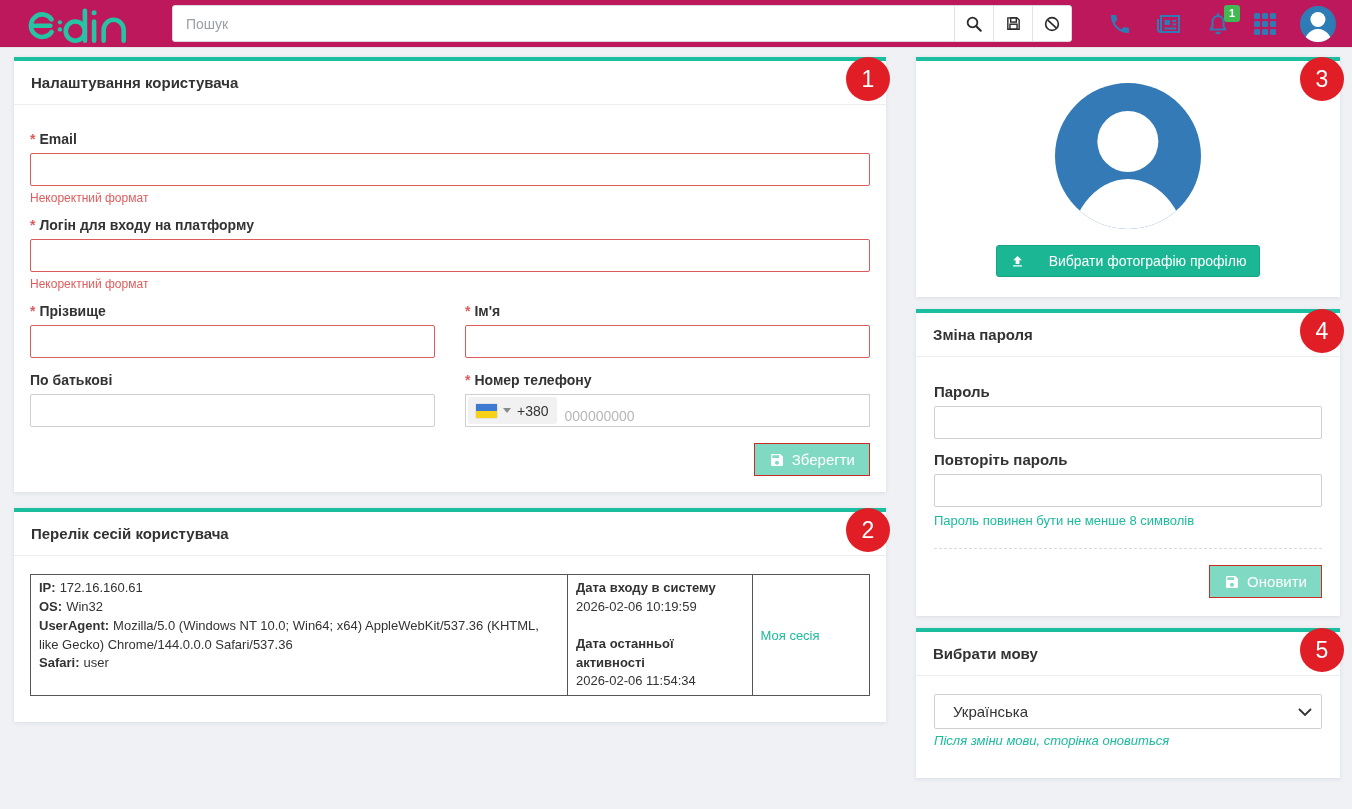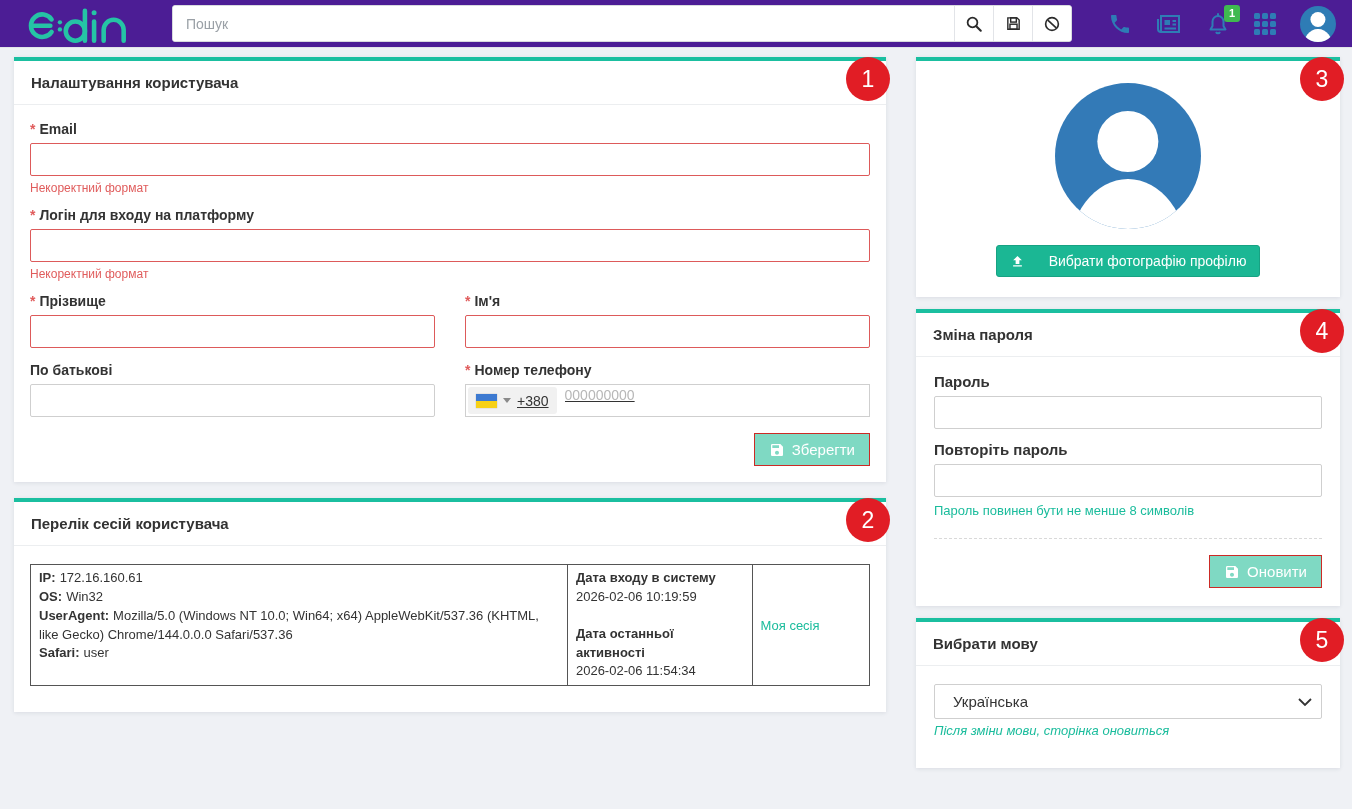--- a/index.html
+++ b/index.html
@@ -1,20 +1,20 @@
 <!DOCTYPE html>
 <html><head>
 <meta charset="utf-8">
 <style>
   * { box-sizing: border-box; margin: 0; padding: 0; }
   html,body { width:1352px; height:809px; overflow:hidden;
     font-family:"Liberation Sans", sans-serif; background:#eff1f5; color:#333; }
 
   
-  .topbar { height:48px; background:#4c1d95; border-bottom:1px solid #e2e4e8;
+  .topbar { height:48px; background:#be185d; border-bottom:1px solid #e2e4e8;
     display:flex; align-items:center; padding:0 16px 0 18px; }
   .logo { width:150px; flex:none; display:flex; align-items:center; cursor:pointer; }
   .search-group { margin-left:4px; width:900px; height:37px; background:#fff;
     border:1px solid #d8dade; border-radius:3px; display:flex; align-items:stretch; overflow:hidden; }
   .search-group input { flex:1; border:none; outline:none; padding:0 13px; font-size:14px;
     font-family:inherit; color:#333; }
   .search-group input::placeholder { color:#9aa0a6; }
   .sg-btn { width:39px; border:none; border-left:1px solid #e2e4e8; background:#fff;
     display:flex; align-items:center; justify-content:center; cursor:pointer; }
   .hdr-icons { margin-left:auto; display:flex; align-items:center; gap:24px; }
@@ -39,32 +39,32 @@
     box-shadow:0 1px 4px rgba(40,50,70,.10); margin-bottom:16px; }
   .col-right .panel { margin-bottom:12px; }
   .num-badge { position:absolute; top:-4px; right:-4px; width:44px; height:44px;
     border-radius:50%; background:#e11d25; color:#fff; font-size:23px;
     display:flex; align-items:center; justify-content:center; z-index:5; }
   .panel-hd { padding:13px 17px; font-size:15px; font-weight:600; color:#333;
     border-bottom:1px solid #eceef0; }
   .panel-bd { padding:16px; }
 
   
-  .field { margin-bottom:12px; }
+  .field { margin-bottom:12px;margin-top:10px; }
   label.f-label { display:block; font-size:14px; font-weight:600; color:#333; margin-bottom:6px; }
   .req { color:#e05c5c; margin-right:4px; font-weight:600; }
   .tinput { width:100%; height:33px; border:1px solid #cfcfcf; border-radius:2px;
     padding:0 10px; font-size:14px; font-family:inherit; color:#333; outline:none; }
   .tinput.invalid { border-color:#dd5a5a; }
   .err-text { color:#e05c5c; font-size:12px; margin-top:5px; }
   .two-col { display:flex; gap:30px; }
   .two-col > div { flex:1; }
 
-  .phone-box { display:flex; align-items:flex-start; height:33px; border:1px solid #cfcfcf;
-    border-radius:0; padding:2px;text-decoration:underline; }
+  .phone-box { display:flex; align-items:flex-end; height:33px; border:1px solid #cfcfcf;
+    border-radius:0; padding:2px; }
   .phone-chip { display:flex; align-items:center; gap:6px; background:#f1f1f1;
     border-radius:3px; height:100%; padding:0 8px; }
   .flag-ua { width:21px; height:14px; display:block; box-shadow:0 0 1px rgba(0,0,0,.3); }
   .flag-ua .b { height:50%; background:#3d7ad1; } .flag-ua .y { height:50%; background:#f7d117; }
   .caret-down { width:0; height:0; border-left:4px solid transparent; border-right:4px solid transparent;
     border-top:5px solid #8a8a8a; }
   .phone-prefix { font-size:14px; color:#333; }
   .phone-box input { flex:1; border:none; outline:none; font-size:14px; padding:0 8px;
     font-family:inherit; color:#6d28d9; }
   .phone-box input::placeholder { color:#b7b7b7; }

